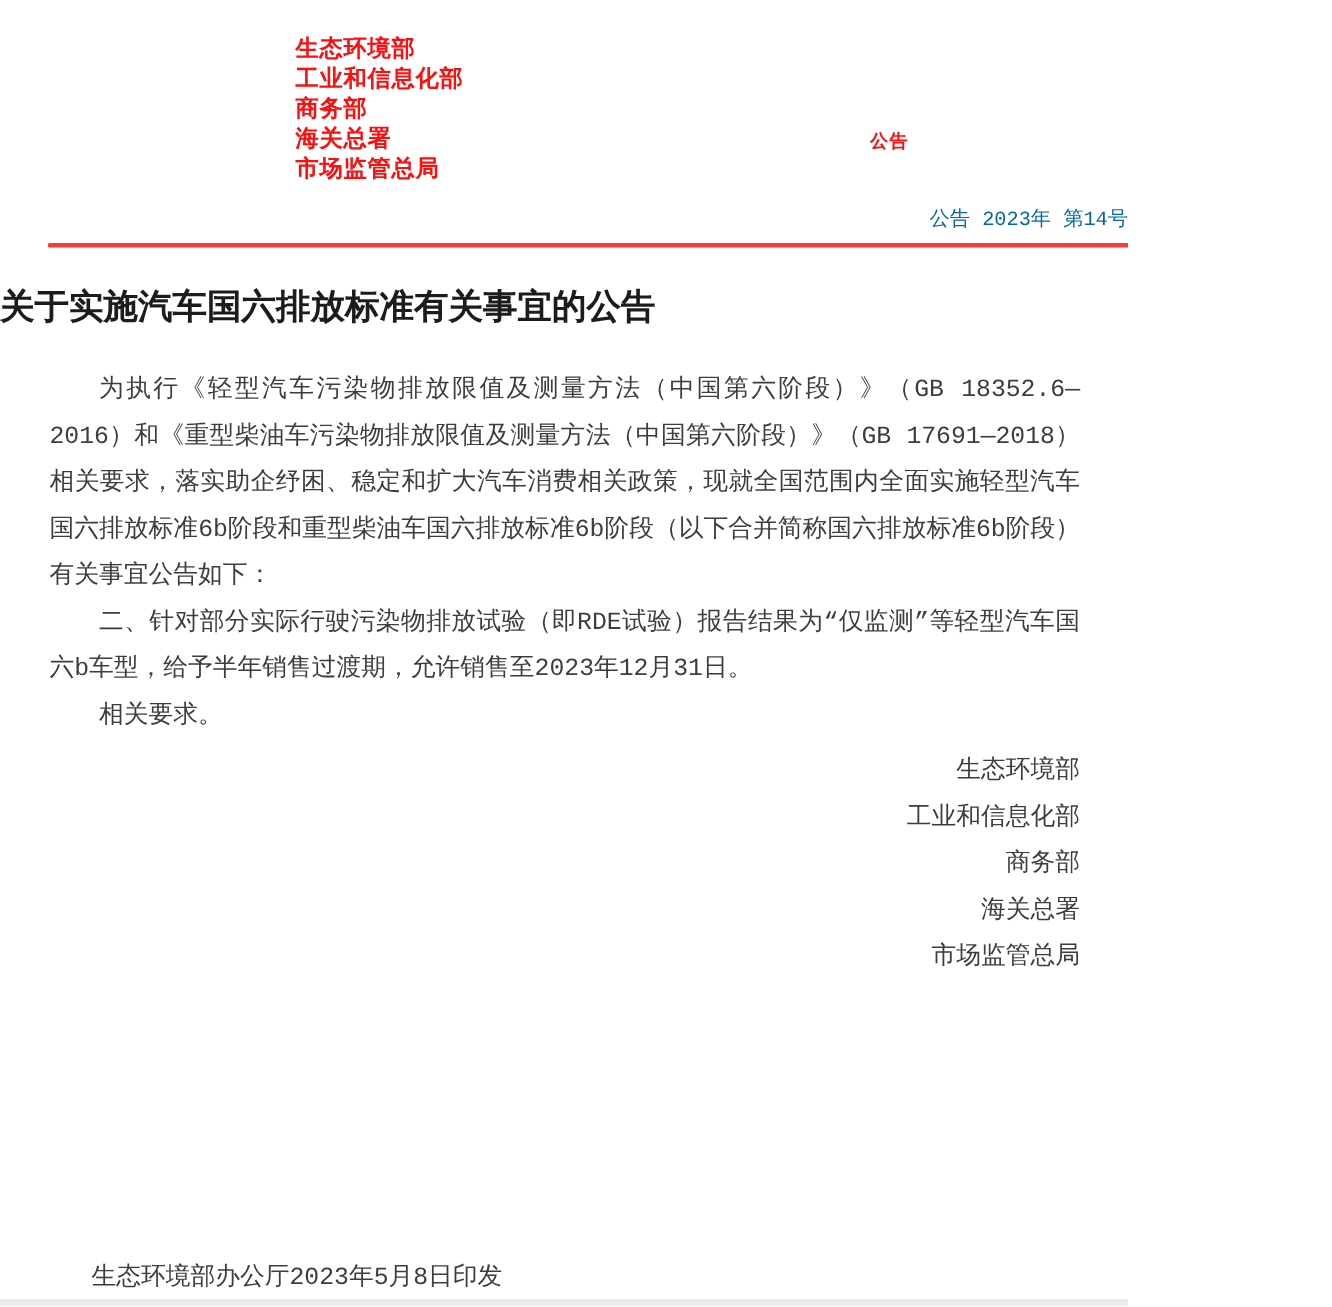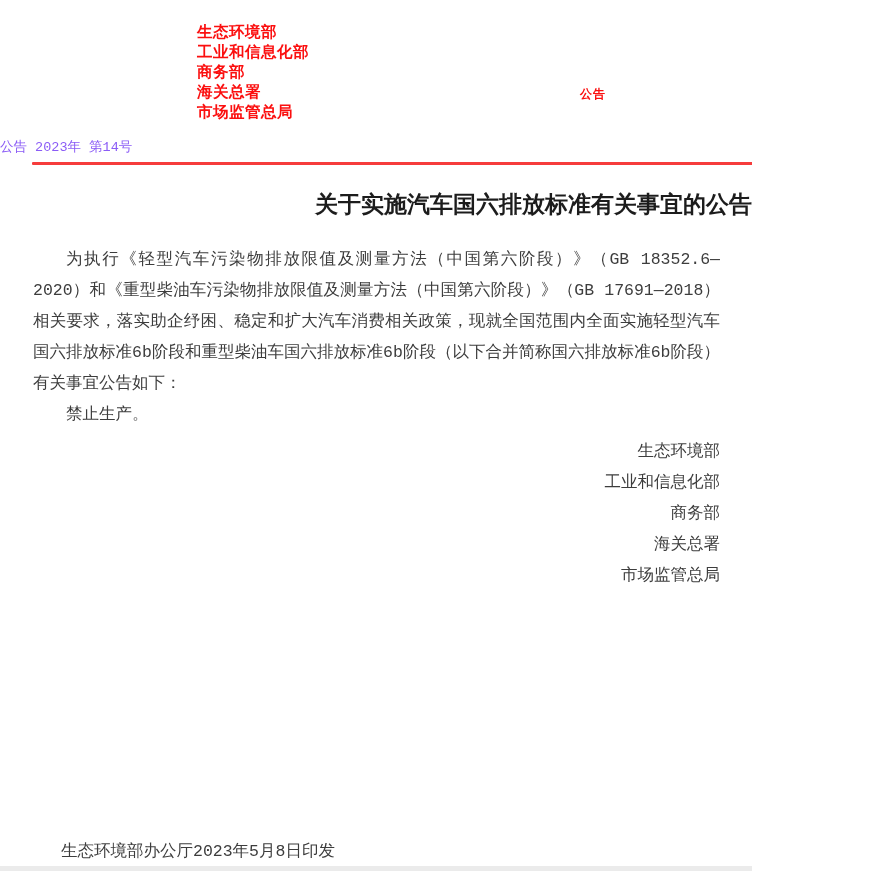--- a/index.html
+++ b/index.html
@@ -19,31 +19,31 @@
   }
   .gonggao-label{
     position:absolute;left:580px;top:65px;
     color:#fb0f0f;font-weight:bold;
     font-size:12px;line-height:20px;
     letter-spacing:1px;
     margin-top:20px;
   }
   .doc-number{
     position:absolute;top:139px;left:0;width:100%;
-    text-align:left;
-    font-size:13.5px;line-height:18px;color:#8b5cf6;
+    text-align:right;
+    font-size:13.5px;line-height:18px;color:#0369a1;
   }
   .red-rule{
     position:absolute;top:162px;left:32px;width:824px;height:3px;
     background:#f63c3c;border-radius:1px;
   }
   
   .title{
     position:absolute;top:190px;left:0;width:100%;
-    margin:0;text-align:right;
+    margin:0;text-align:left;
     font-size:23px;line-height:32px;font-weight:bold;color:#1c1c1c;
   }
   
   .body{
     position:absolute;top:244px;left:33px;right:32px;
     font-size:16.5px;line-height:31px;color:#3d3d3d;
     text-align:justify;
   }
   .body p{margin:0;text-indent:2em;}
   .signature{
@@ -76,22 +76,23 @@
 
   <div class="gonggao-label">公告</div>
 
   <div class="doc-number">公告 2023年 第14号</div>
 
   <div class="red-rule"></div>
 
   <h1 class="title">关于实施汽车国六排放标准有关事宜的公告</h1>
 
   <main class="body">
-    <p>为执行《轻型汽车污染物排放限值及测量方法（中国第六阶段）》（GB 18352.6—2020）和《重型柴油车污染物排放限值及测量方法（中国第六阶段）》（GB 17691—2018）相关要求，落实助企纾困、稳定和扩大汽车消费相关政策，现就全国范围内全面实施轻型汽车国六排放标准6b阶段和重型柴油车国六排放标准6b阶段（以下合并简称国六排放标准6b阶段）有关事宜公告如下：</p>
-    <p>禁止生产。</p>
+    <p>为执行《轻型汽车污染物排放限值及测量方法（中国第六阶段）》（GB 18352.6—2016）和《重型柴油车污染物排放限值及测量方法（中国第六阶段）》（GB 17691—2018）相关要求，落实助企纾困、稳定和扩大汽车消费相关政策，现就全国范围内全面实施轻型汽车国六排放标准6b阶段和重型柴油车国六排放标准6b阶段（以下合并简称国六排放标准6b阶段）有关事宜公告如下：</p>
+    <p>二、针对部分实际行驶污染物排放试验（即RDE试验）报告结果为“仅监测”等轻型汽车国六b车型，给予半年销售过渡期，允许销售至2023年12月31日。</p>
+    <p>相关要求。</p>
 
     <div class="signature">
       <div>生态环境部</div>
       <div>工业和信息化部</div>
       <div>商务部</div>
       <div>海关总署</div>
       <div>市场监管总局</div>
     </div>
   </main>
 

